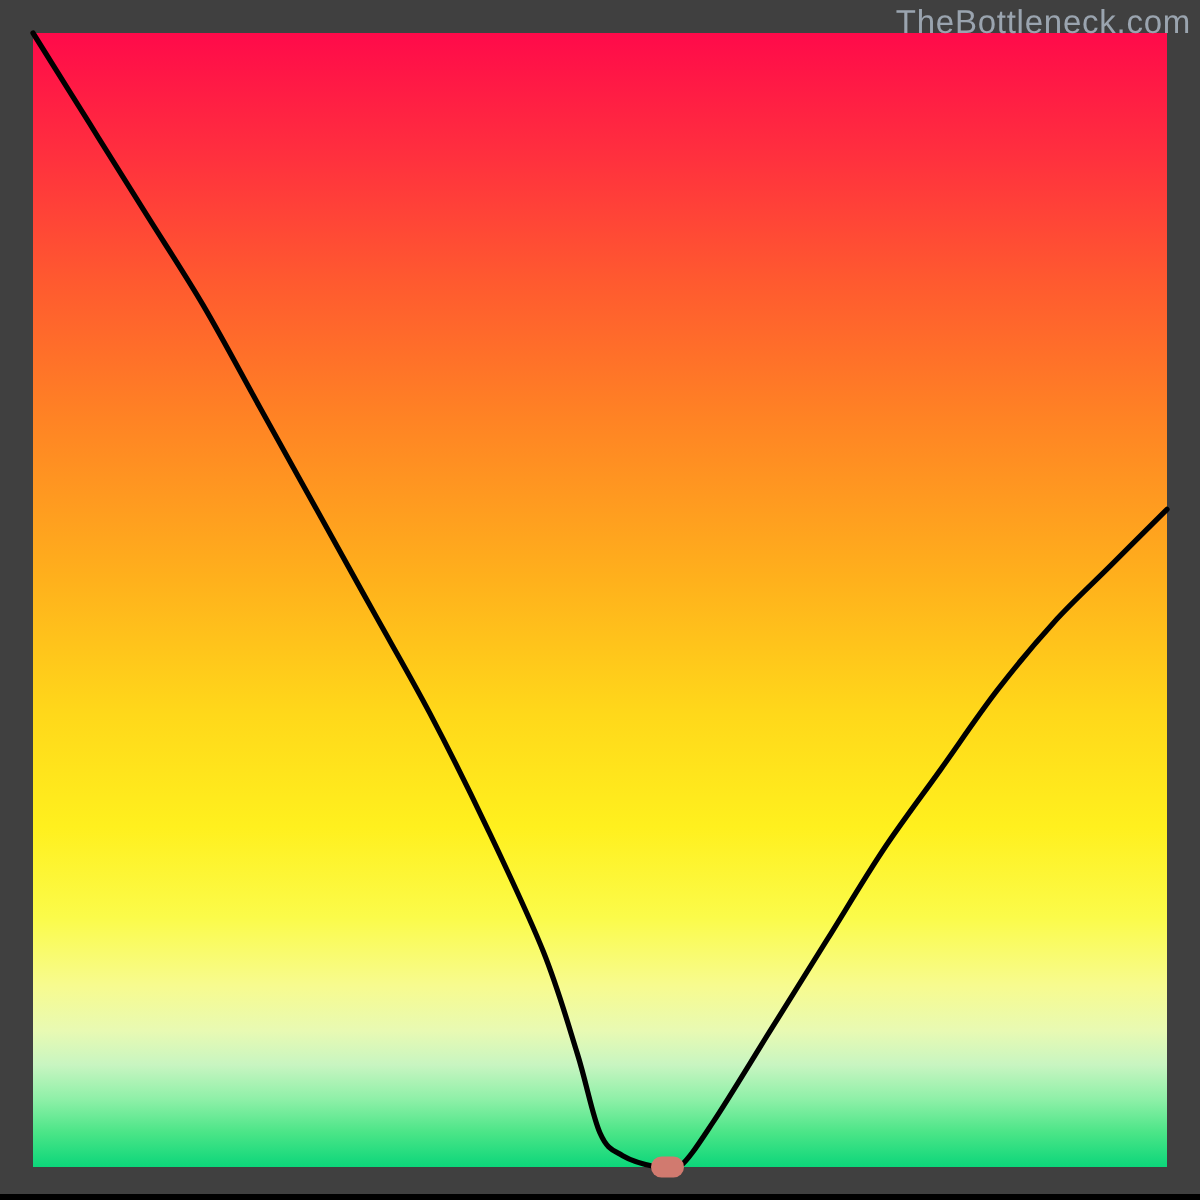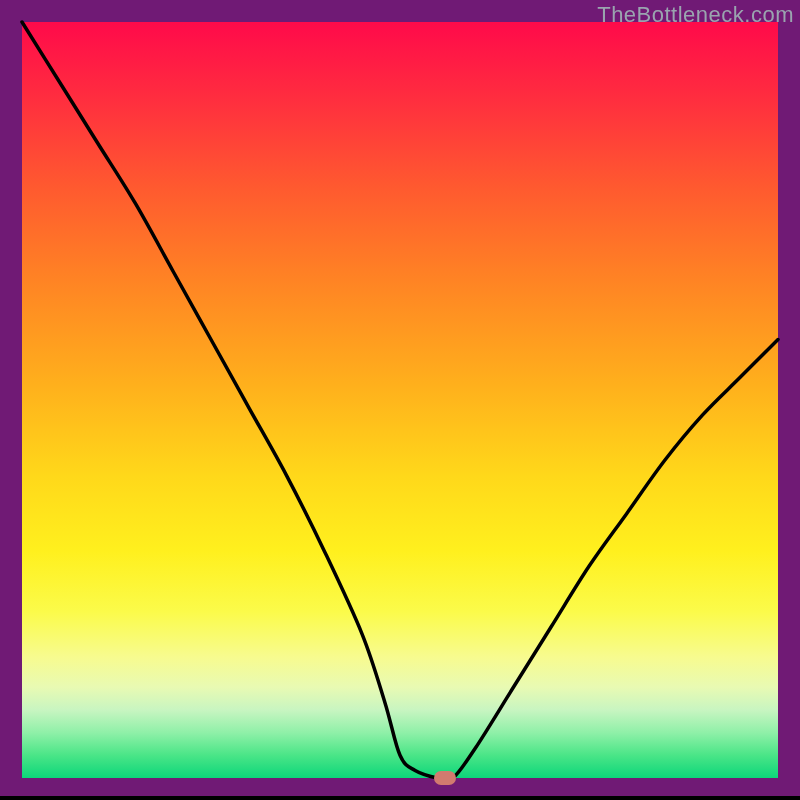--- a/index.html
+++ b/index.html
@@ -8,21 +8,21 @@
     width: 800px;
     height: 800px;
     overflow: hidden;
     background: #000;
     font-family: Arial, Helvetica, sans-serif;
   }
   .frame {
     position: relative;
     width: 800px;
     height: 796px;
-    background: #701a75;
+    background: #404040;
   }
   .plot-area {
     position: absolute;
     left: 22px;
     top: 22px;
     width: 756px;
     height: 756px;
     background: linear-gradient(
       to bottom,
       #ff0a4a 0%,

